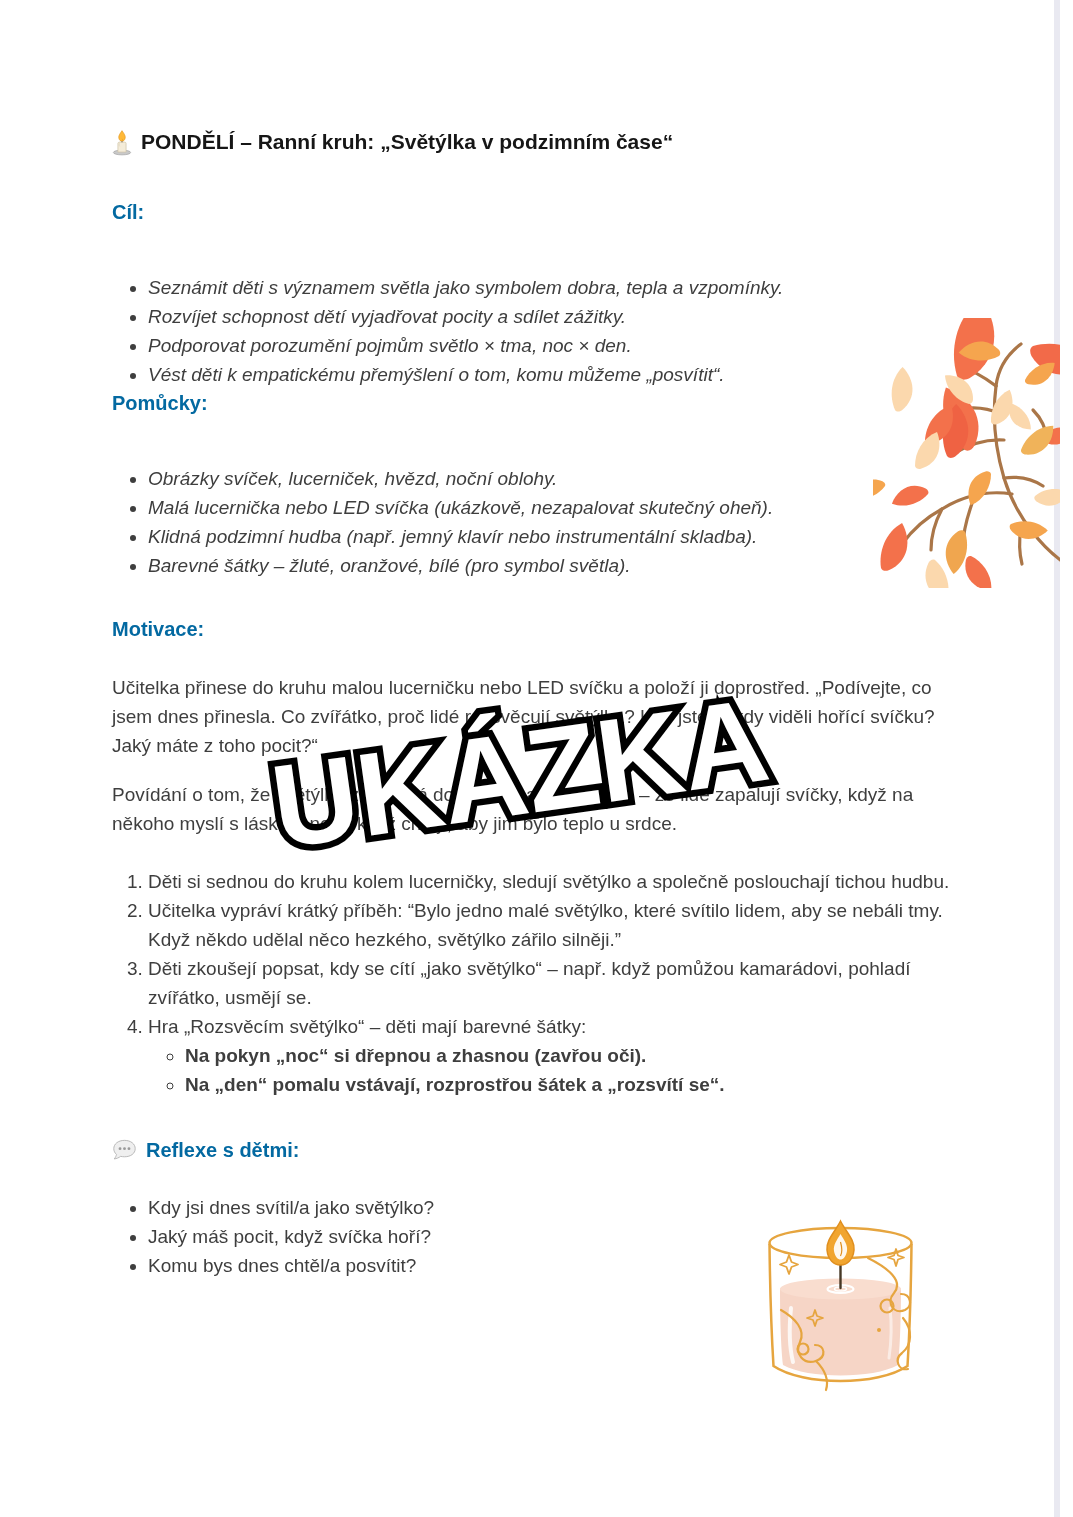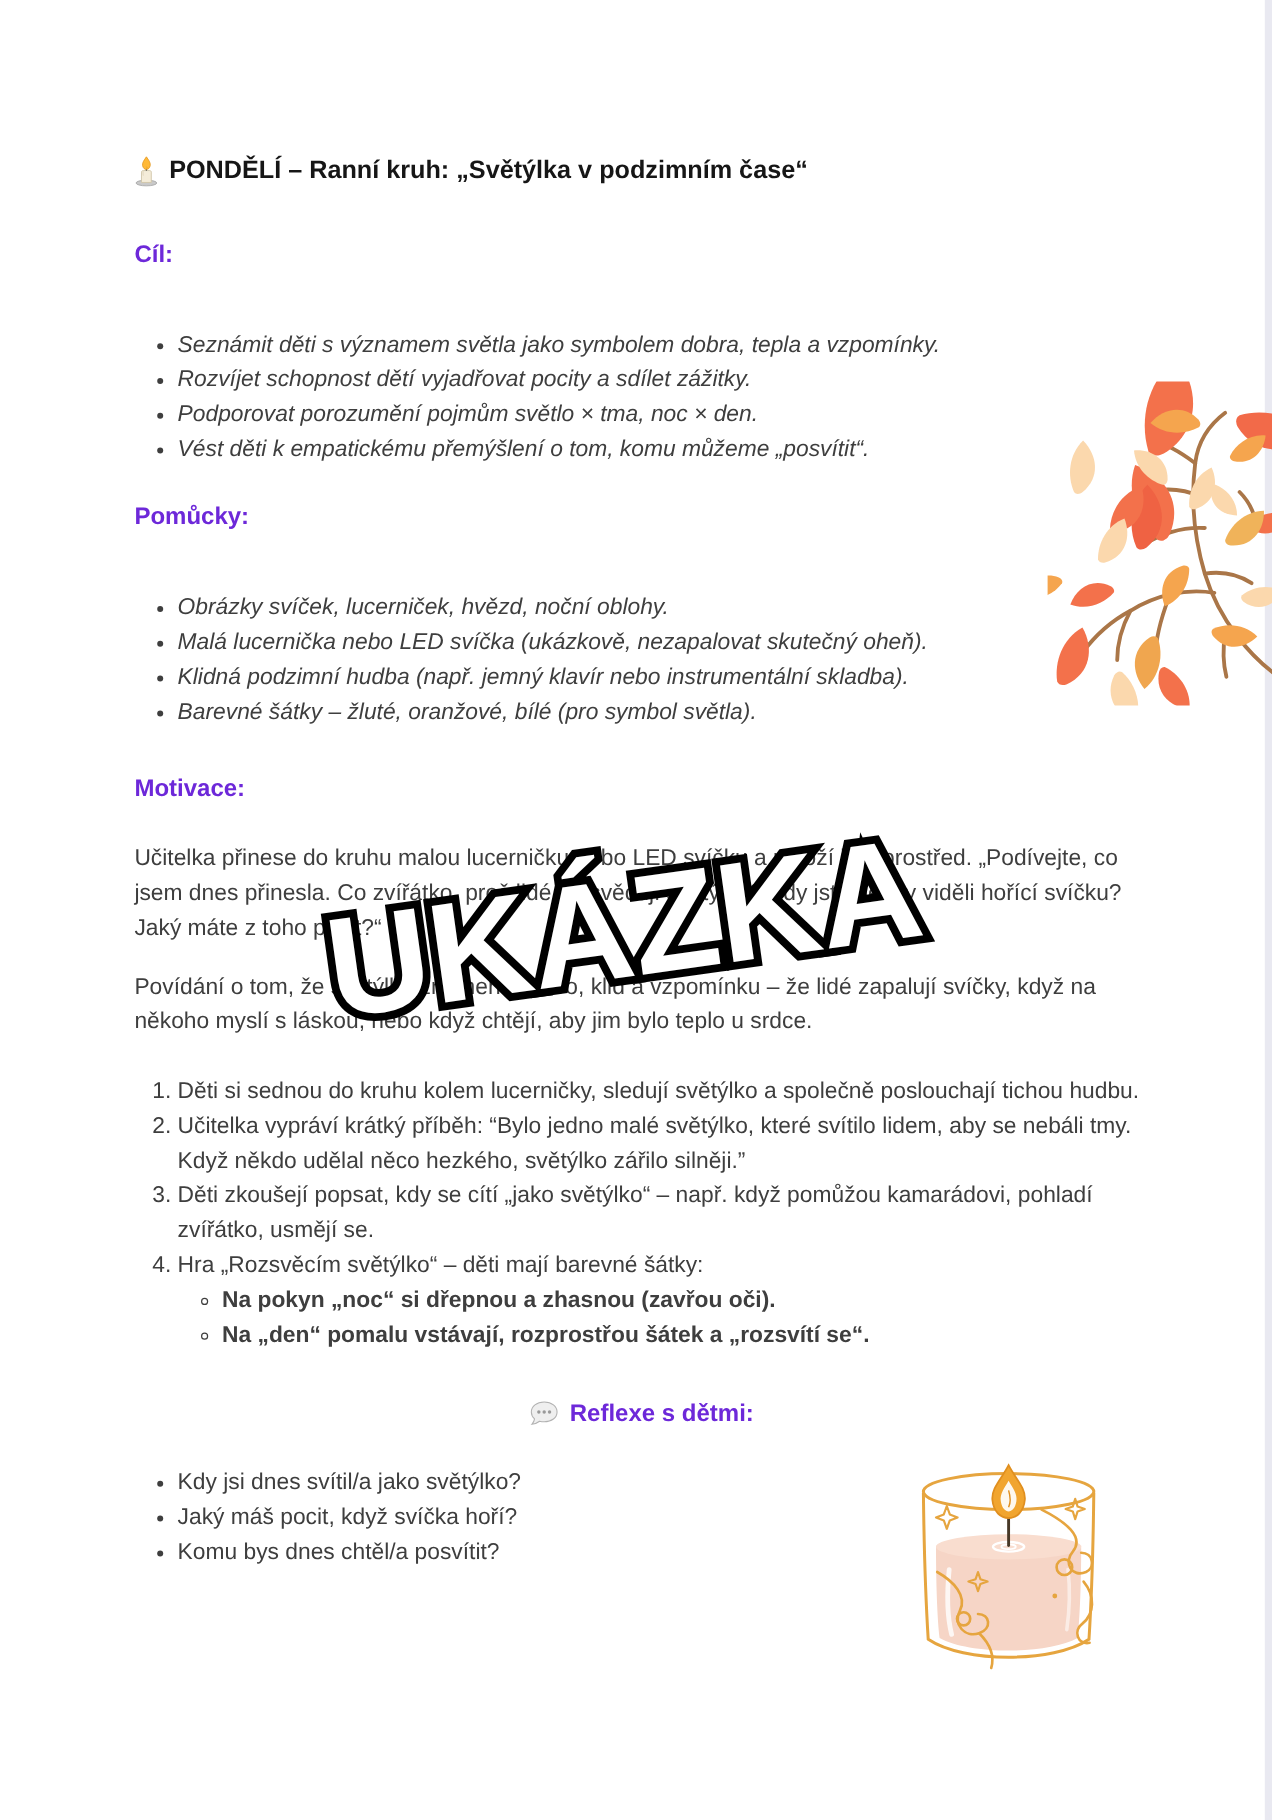--- a/index.html
+++ b/index.html
@@ -17,25 +17,25 @@
   }
   .doc{
     position:absolute;left:112px;top:127px;width:845px;
     font-size:19px;line-height:29px;
   }
   .title{
     display:flex;align-items:center;gap:9px;
     margin:0;font-size:21px;line-height:30px;font-weight:700;color:#161616;
   }
   h2{
-    font-size:20px;line-height:28px;font-weight:700;color:#6d28d9;margin:0;
-  }
-  h2.flex{display:flex;align-items:center;gap:9px;justify-content:center;}
+    font-size:20px;line-height:28px;font-weight:700;color:#0369a1;margin:0;
+  }
+  h2.flex{display:flex;align-items:center;gap:9px;}
   .mt-cil{margin-top:41px;}
-  .mt-pomucky{margin-top:28px;}
+  .mt-pomucky{}
   .mt-motivace{margin-top:35px;}
   .mt-postup{margin-top:28px;}
   .mt-reflexe{margin-top:37px;}
   ul,ol{margin:0;padding:0 0 0 36px;}
   li{margin:0;padding:0;}
   li::marker{color:#3e3e3e;}
   .gap-list{margin-top:47px;font-style:italic;}
   .gap-list-sm{margin-top:29px;}
   p{margin:0;}
   .p1{margin-top:30px;}

